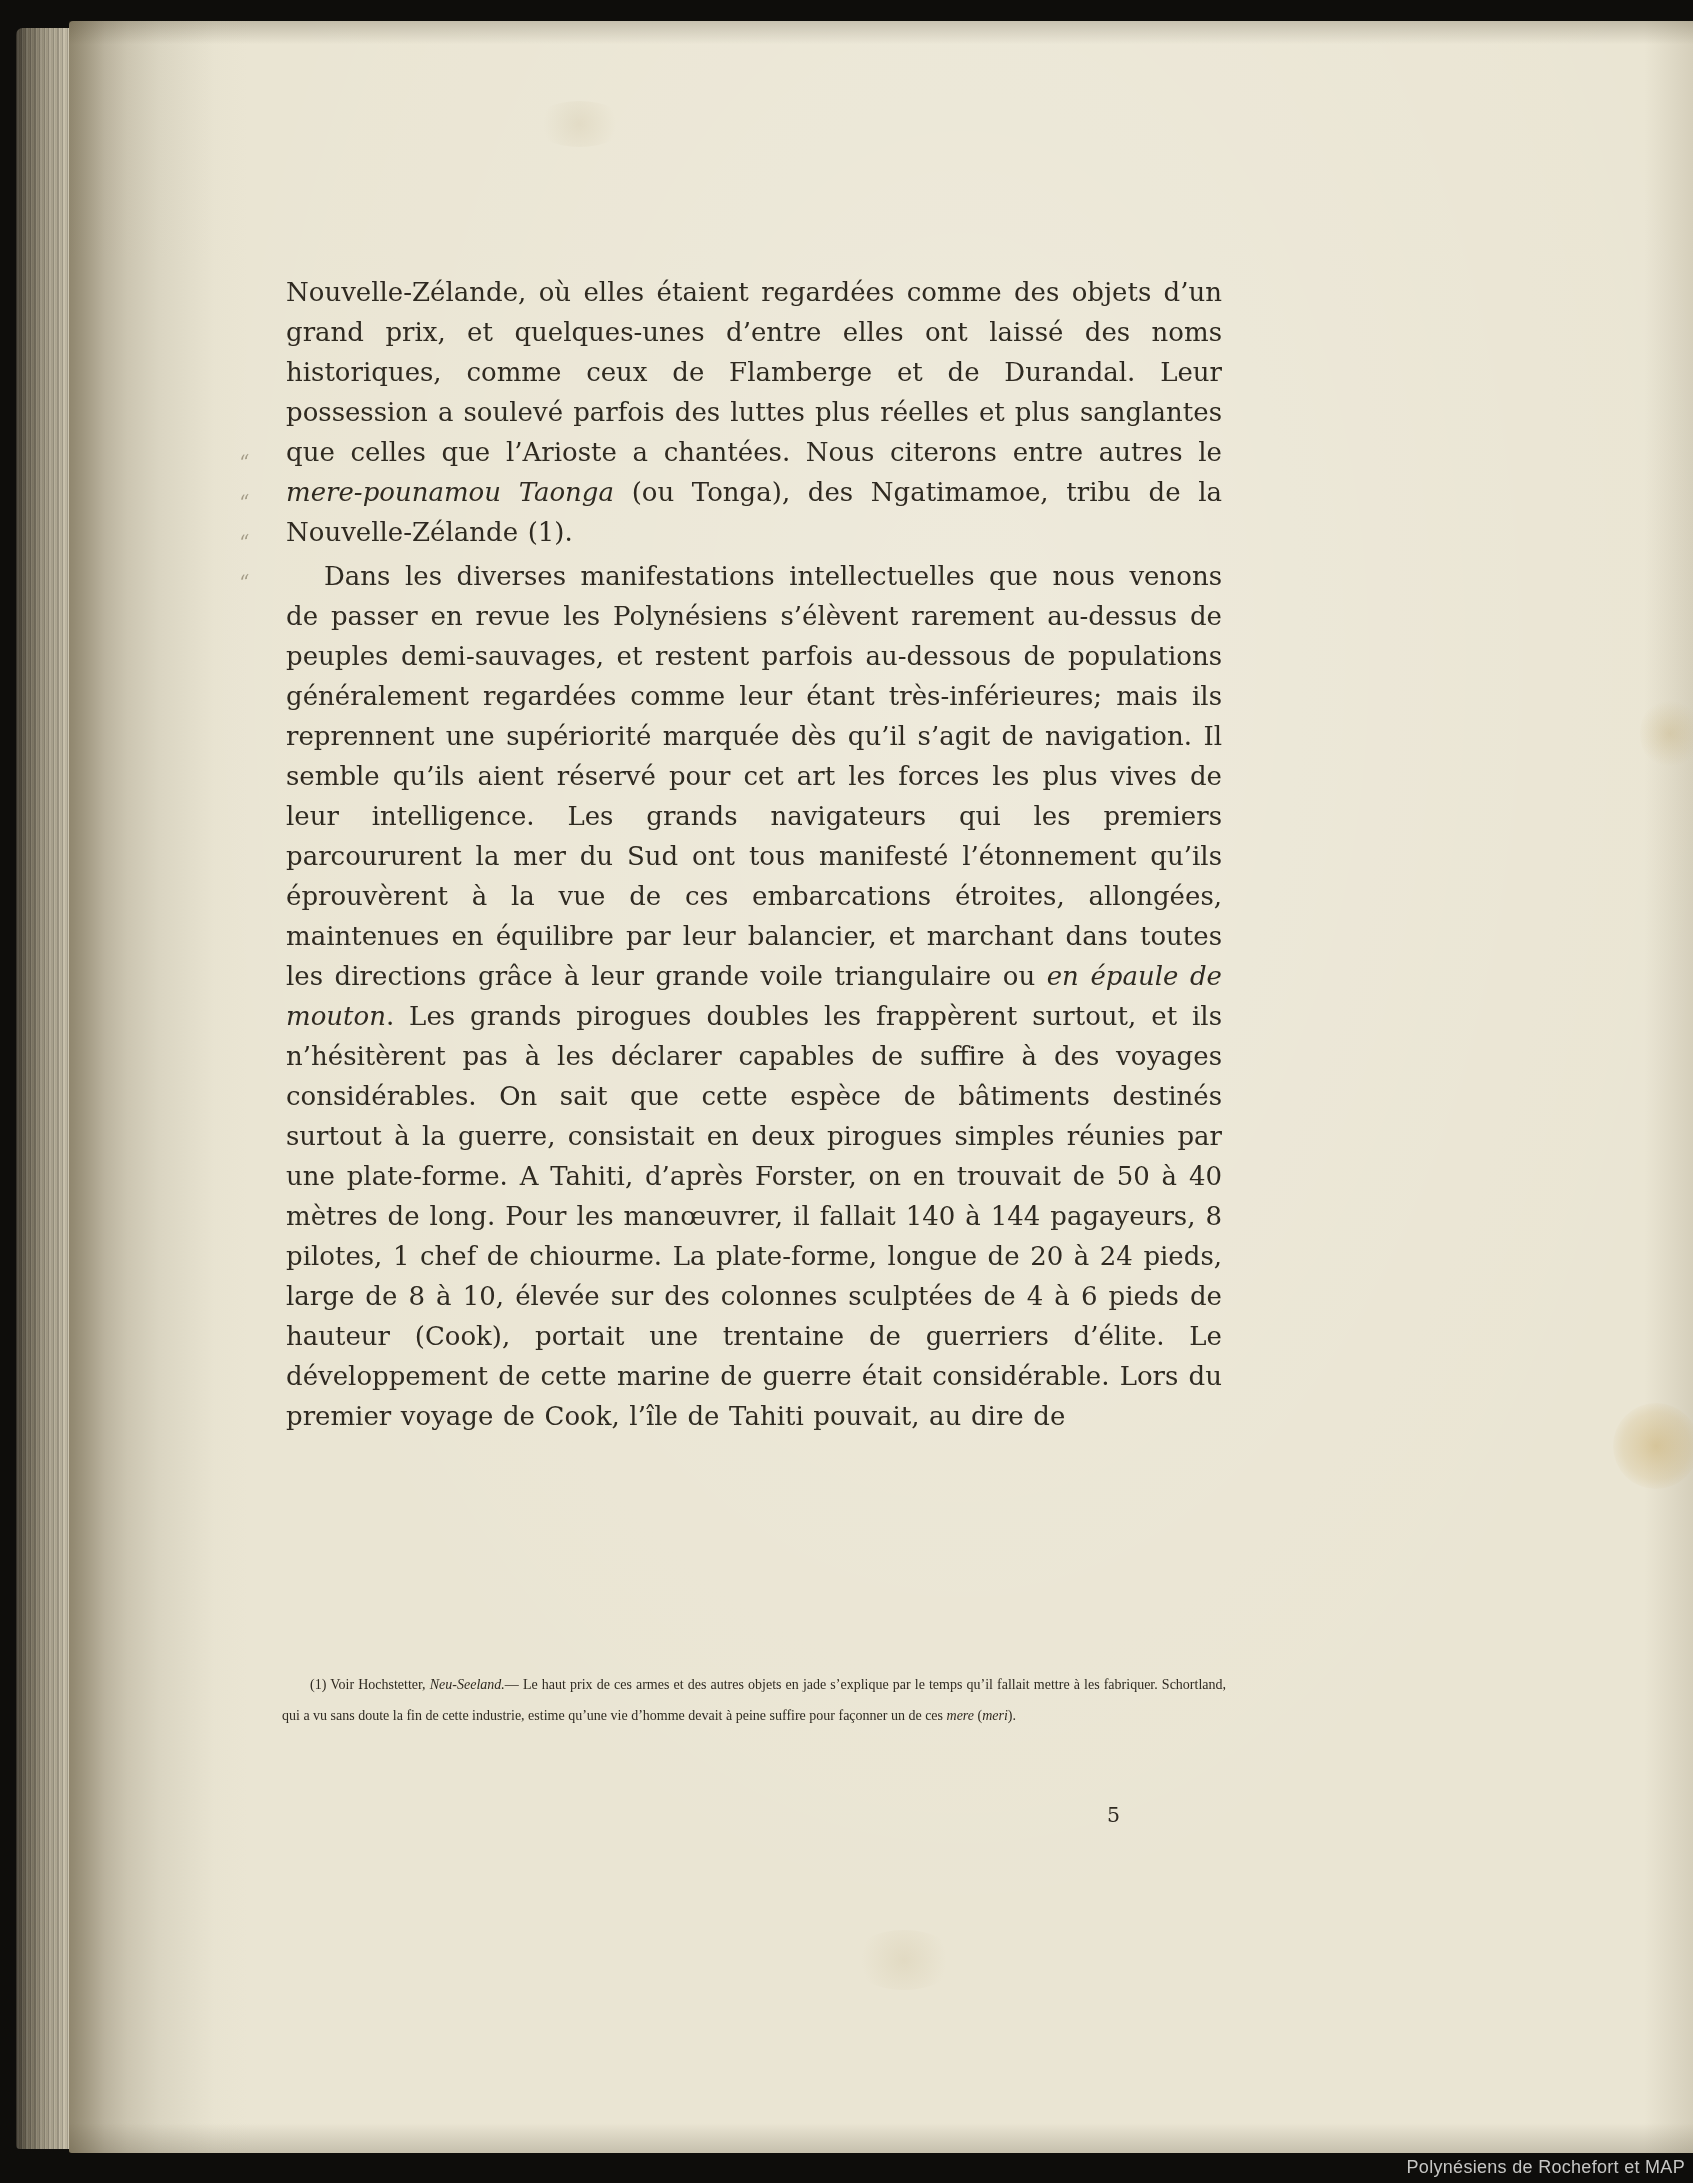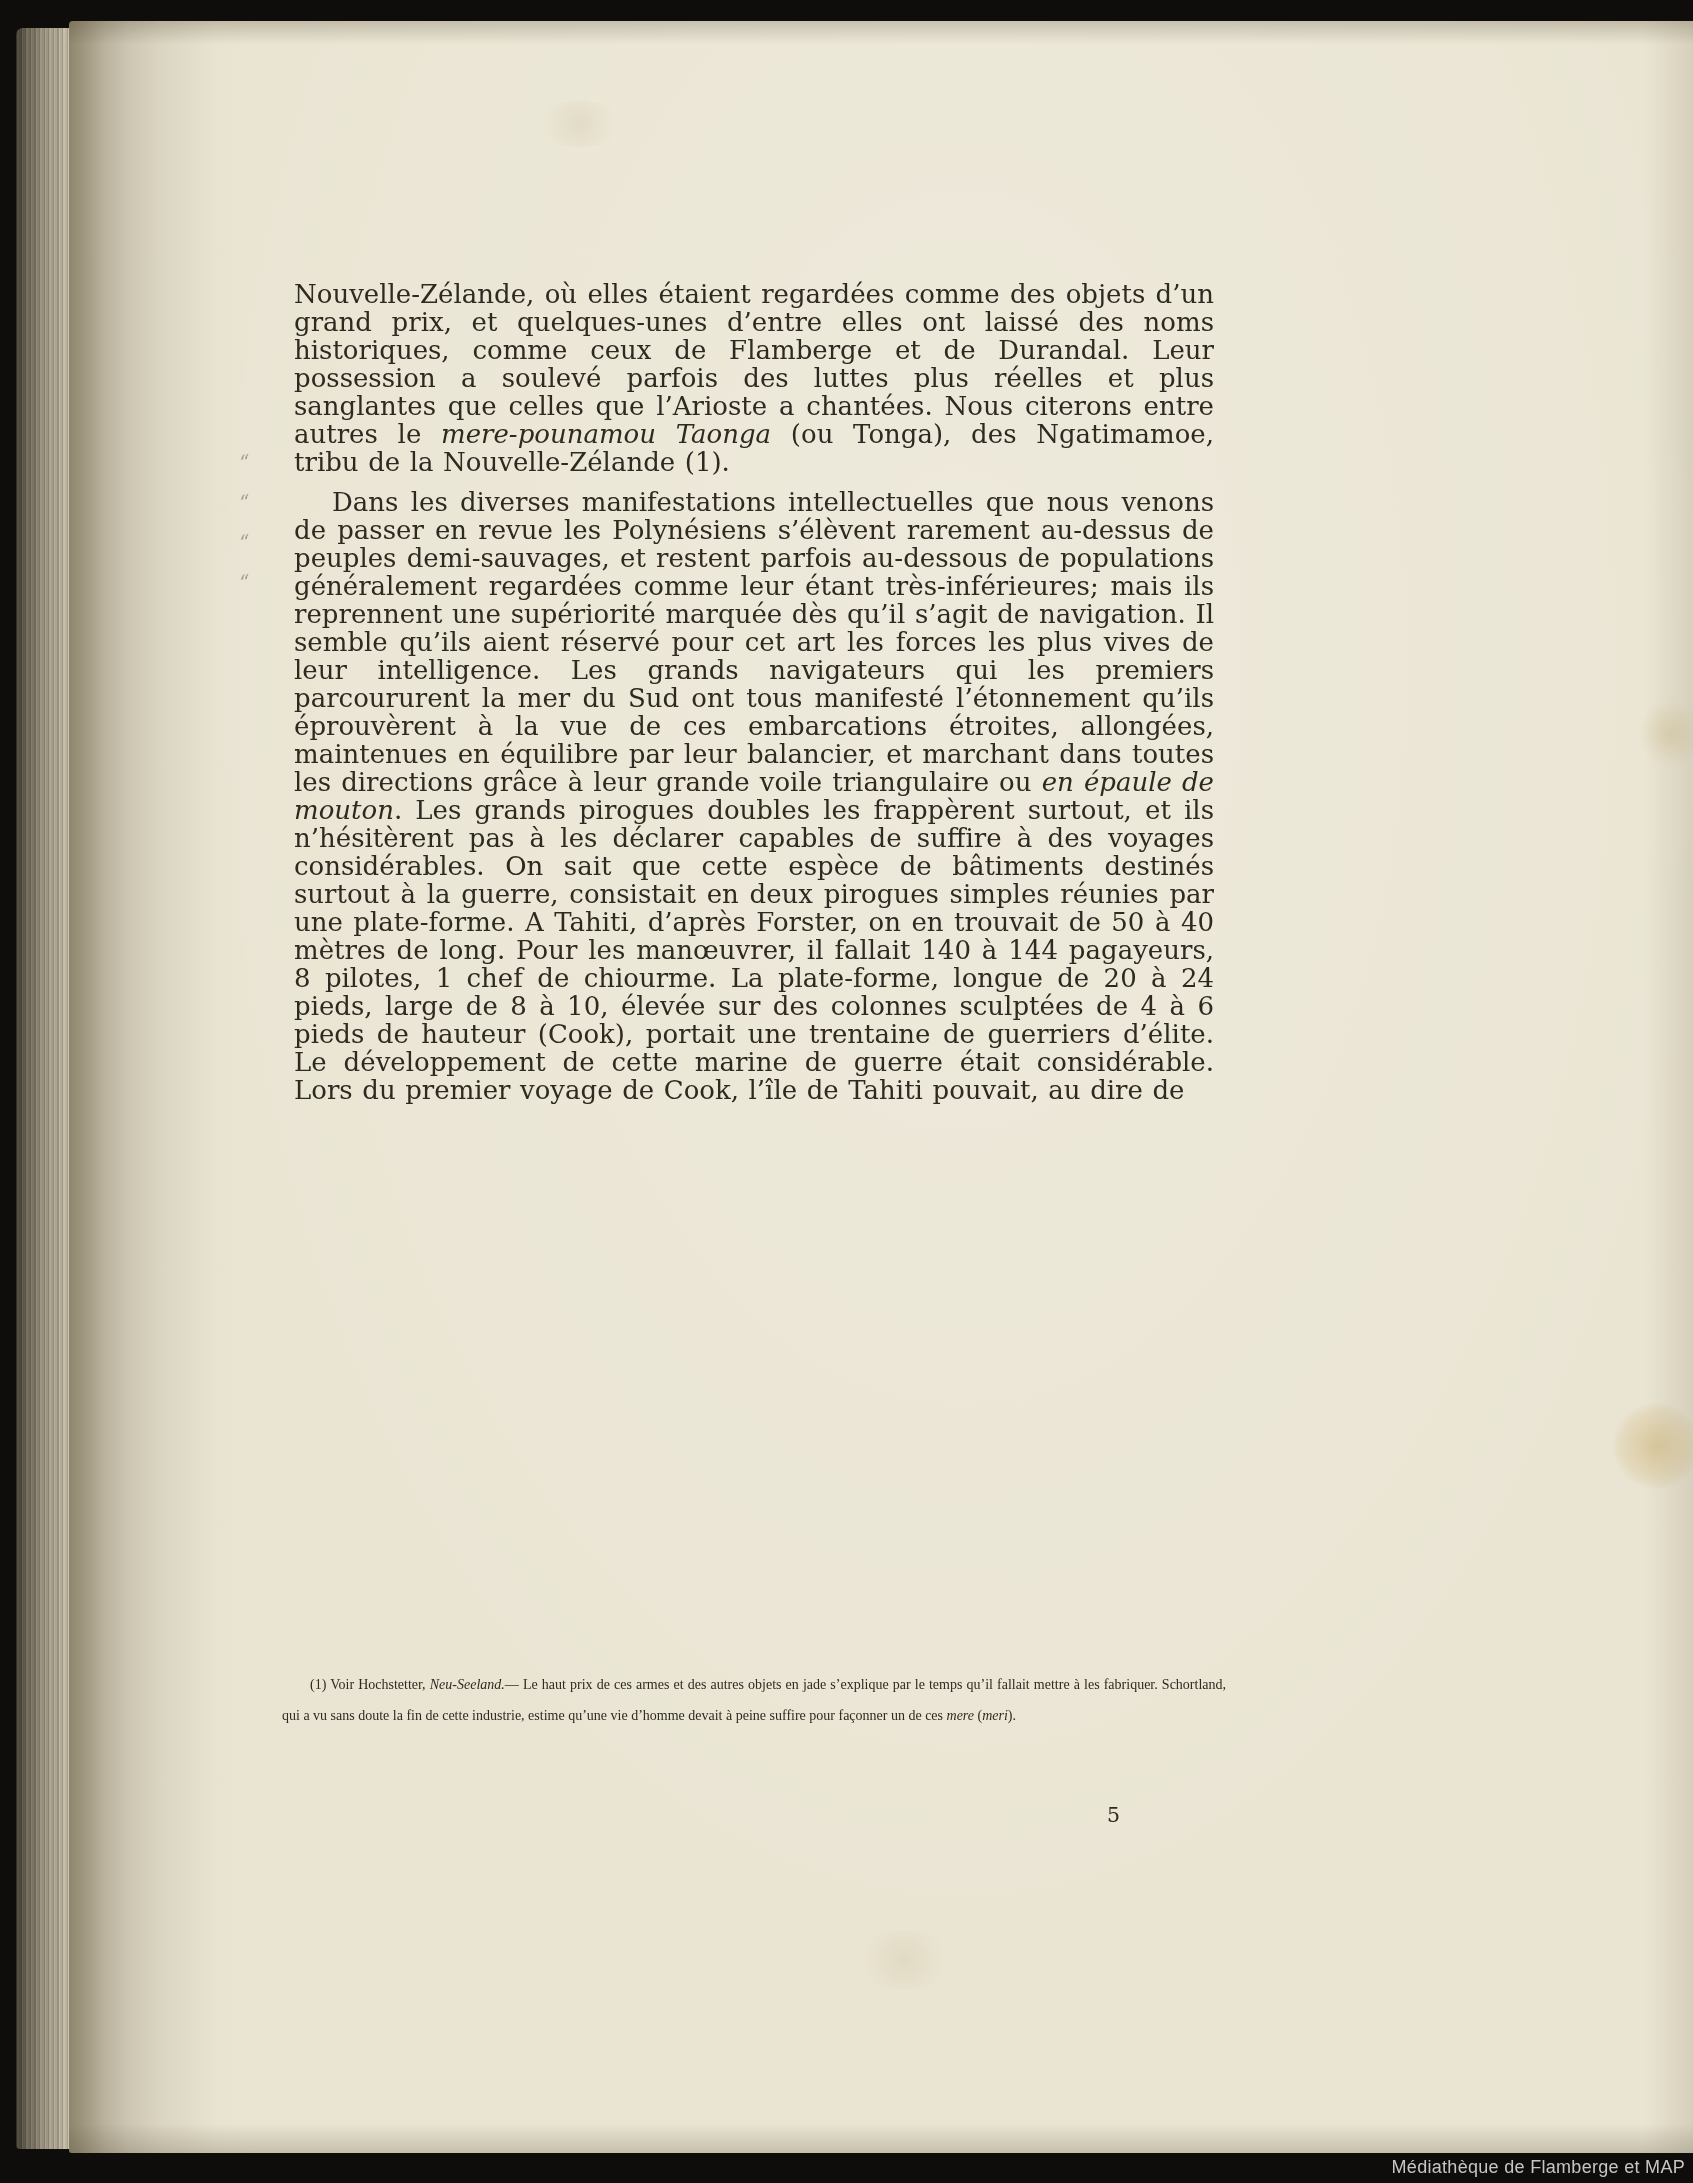--- a/index.html
+++ b/index.html
@@ -89,23 +89,23 @@
     width: 944px;
   }
   .page-number {
     text-align: center;
     font-size: 26.5px;
     line-height: 40px;
     letter-spacing: 1.3px;
     margin: 0 0 10.6px 0;
   }
   .para {
-    margin: 12px;
+    margin: 4px;
     font-size: 26px;
-    line-height: 28px;
+    line-height: 40px;
     text-align: justify;
     word-spacing: 1.3px;
   }
   .para.indent { text-indent: 38px; }
   .it { font-style: italic; }
 
   .footnote {
     position: absolute;
     left: 213px;
     top: 1649px;
@@ -156,15 +156,15 @@
       <div class="paragraphs">
           <p class="para"><span>Nouvelle-Zélande, où elles étaient regardées comme des objets d’un grand prix, et quelques-unes d’entre elles ont laissé des noms historiques, comme ceux de Flamberge et de Durandal. Leur possession a soulevé parfois des luttes plus réelles et plus sanglantes que celles que l’Arioste a chantées. Nous citerons entre autres le </span><span class="it">mere-pounamou Taonga</span><span> (ou Tonga), des Ngatimamoe, tribu de la Nouvelle-Zélande (1).</span></p>
           <p class="para indent"><span>Dans les diverses manifestations intellectuelles que nous venons de passer en revue les Polynésiens s’élèvent rarement au-dessus de peuples demi-sauvages, et restent parfois au-dessous de populations généralement regardées comme leur étant très-inférieures; mais ils reprennent une supériorité marquée dès qu’il s’agit de navigation. Il semble qu’ils aient réservé pour cet art les forces les plus vives de leur intelligence. Les grands navigateurs qui les premiers parcoururent la mer du Sud ont tous manifesté l’étonnement qu’ils éprouvèrent à la vue de ces embarcations étroites, allongées, maintenues en équilibre par leur balancier, et marchant dans toutes les directions grâce à leur grande voile triangulaire ou </span><span class="it">en épaule de mouton</span><span>. Les grands pirogues doubles les frappèrent surtout, et ils n’hésitèrent pas à les déclarer capables de suffire à des voyages considérables. On sait que cette espèce de bâtiments destinés surtout à la guerre, consistait en deux pirogues simples réunies par une plate-forme. A Tahiti, d’après Forster, on en trouvait de 50 à 40 mètres de long. Pour les manœuvrer, il fallait 140 à 144 pagayeurs, 8 pilotes, 1 chef de chiourme. La plate-forme, longue de 20 à 24 pieds, large de 8 à 10, élevée sur des colonnes sculptées de 4 à 6 pieds de hauteur (Cook), portait une trentaine de guerriers d’élite. Le développement de cette marine de guerre était considérable. Lors du premier voyage de Cook, l’île de Tahiti pouvait, au dire de</span></p>
         </div>
     </div>
 
     <div class="footnote"><span>(1) Voir Hochstetter, </span><span class="it">Neu-Seeland.</span><span>— Le haut prix de ces armes et des autres objets en jade s’explique par le temps qu’il fallait mettre à les fabriquer. Schortland, qui a vu sans doute la fin de cette industrie, estime qu’une vie d’homme devait à peine suffire pour façonner un de ces </span><span class="it">mere</span><span> (</span><span class="it">meri</span><span>).</span></div>
     <div class="signature">5</div>
   </div>
 
-  <div class="watermark">Médiathèque de Flamberge et MAP</div>
+  <div class="watermark">Polynésiens de Rochefort et MAP</div>
 </div>
 
 
 </body></html>

